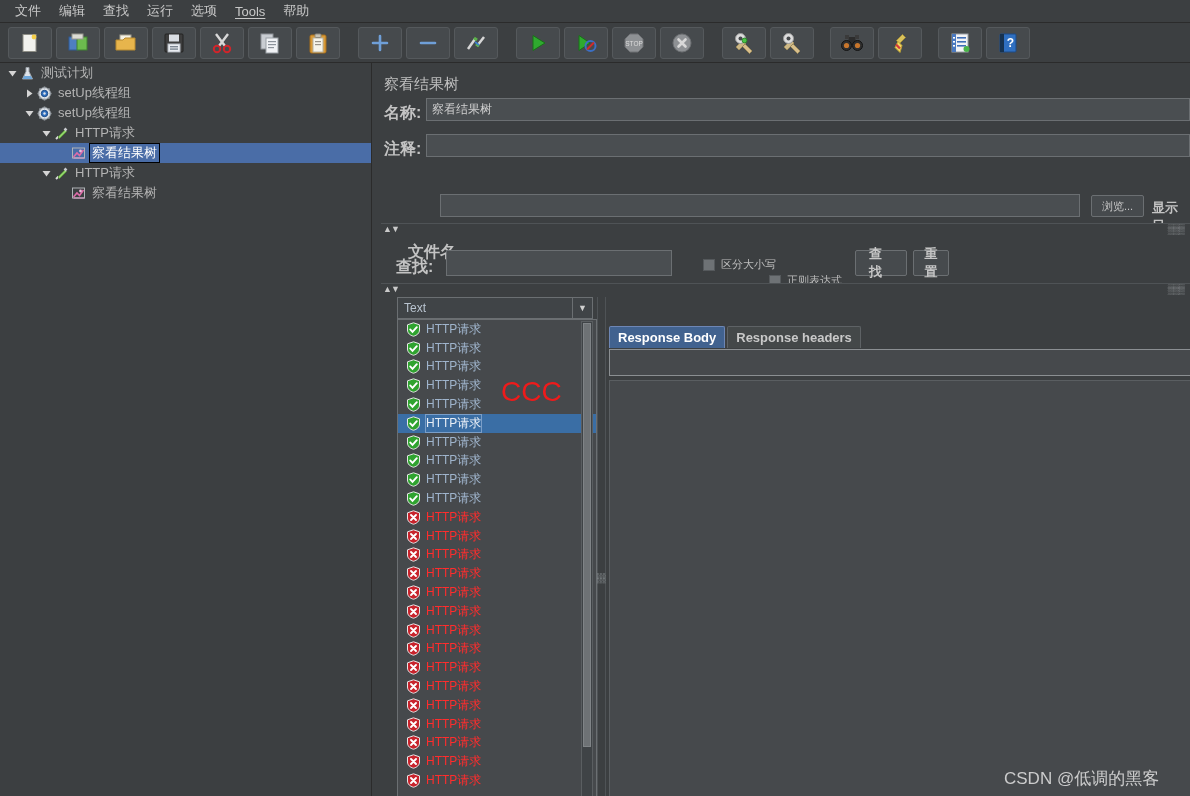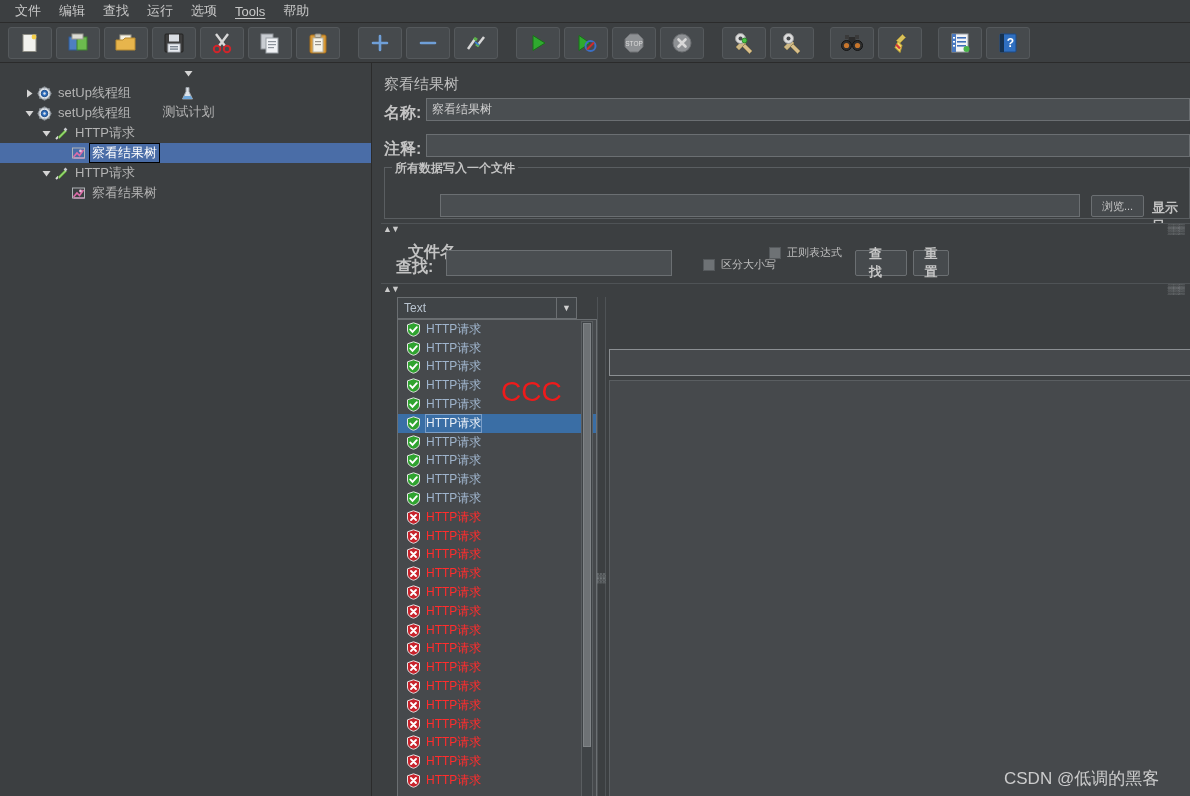--- a/index.html
+++ b/index.html
@@ -377,21 +377,21 @@
           <svg width="22" height="22" viewBox="0 0 22 22">
             <rect x="3" y="2" width="16" height="18" rx="1" fill="#2f6fc0" stroke="#1c4a86"></rect>
             <rect x="3" y="2" width="4" height="18" fill="#17324f"></rect>
             <text x="13.5" y="15" font-size="12" fill="#ffffff" text-anchor="middle" font-family="Liberation Sans" font-weight="bold">?</text>
           </svg>
         </span>
       </div>
     </div>
 
   <div class="treepanel" id="treepanel">
-      <div class="trow" style="padding-left: 6px; flex-direction: column;">
+      <div class="trow" style="padding-left: 6px;">
         <span class="twist">
           <svg width="9" height="9" viewBox="0 0 9 9">
             <path d="M0.5 2h8L4.5 7.5z" fill="#d5d5d5"></path>
           </svg>
         </span>
         <span class="ticon">
           <svg width="15" height="15" viewBox="0 0 15 15">
             <path d="M6 1.5h3v4l3.5 7.5H2.5L6 5.5z" fill="#dfe4ea" stroke="#9aa0a6"></path>
             <path d="M4.2 10h6.6l1.7 3H2.5z" fill="#6fa8dc"></path>
           </svg>
@@ -493,52 +493,49 @@
     <div class="frow" style="left:11px; top:40px;">
       <span class="flabel">名称:</span>
     </div>
     <div class="tinput" style="position:absolute; left:53px; top:35px; width:764px;">察看结果树</div>
 
     <div class="frow" style="left:11px; top:76px;">
       <span class="flabel">注释:</span>
     </div>
     <div class="tinput" style="position:absolute; left:53px; top:71px; width:764px;"></div>
 
-    <div class="groupbox" style="left:11px; top:104px; width:806px; height:52px;">
-      <span class="group-legend">所有数据写入一个文件</span>
-    </div>
     <div class="flabel" style="position:absolute; left:35px; top:200px; transform:translateY(-100%);">文件名</div>
     <div class="tinput" style="position:absolute; left:67px; top:131px; width:640px;"></div>
     <div class="sbtn" style="position:absolute; left:718px; top:132px; width:53px;">浏览...</div>
     <div class="flabel" style="position:absolute; left:779px; top:136px; font-size:13px;">显示日</div>
 
     <div class="divider-h" style="left:8px; top:160px; width:809px;">
       <span class="arrows">▲▼</span>
       <span class="grip">▒▒▒</span>
     </div>
 
     <div class="flabel" style="position:absolute; left:23px; top:194px;">查找:</div>
     <div class="tinput" style="position:absolute; left:73px; top:187px; width:226px; height:26px; line-height:24px;"></div>
     <div class="frow" style="left:330px; top:194px;">
       <span class="cbox"></span>
       <span class="cblabel">区分大小写</span>
     </div>
-    <div class="frow" style="left:396px; top:182px;">
+    <div class="frow" style="left:396px; top:210px;">
       <span class="cbox"></span>
       <span class="cblabel">正则表达式</span>
     </div>
     <div class="sbtn big" style="position:absolute; left:482px; top:187px; width:52px;">查找</div>
     <div class="sbtn big" style="position:absolute; left:540px; top:187px; width:36px;">重置</div>
 
     <div class="divider-h" style="left:8px; top:220px; width:809px;">
       <span class="arrows">▲▼</span>
       <span class="grip">▒▒▒</span>
     </div>
 
-    <div class="combo" style="position:absolute; left:24px; top:234px; width:180px;">
+    <div class="combo" style="position:absolute; left:24px; top:234px; width:196px;">
       <span class="cval">Text</span>
       <span class="carrow">▼</span>
     </div>
 
     <div class="reslist" style="left:24px; top:256px; width:200px; height:516px;" id="reslist">
         <div class="resrow ok">
           <span class="rico"><svg width="15" height="15" viewBox="0 0 15 15">
               <path d="M7.5 0.8l6 2v5.2c0 3.2-2.6 5.4-6 6.2-3.4-.8-6-3-6-6.2V2.8z" fill="#2fa32f" stroke="#e6e6e6" stroke-width="1"></path>
               <path d="M4.2 7.4l2.3 2.4 4.3-4.6" stroke="#ffffff" stroke-width="1.9" fill="none" stroke-linecap="round"></path>
             </svg></span>
@@ -716,20 +713,24 @@
     <div class="vscroll" style="left:208px; top:258px; width:12px; height:512px;">
       <div class="vthumb" style="top:1px; height:424px;"></div>
     </div>
 
     <div class="annotation" style="left:128px; top:313px;">CCC</div>
 
     <div class="vsplit" style="left:224px; top:234px; width:9px; height:562px;">
       <span class="vgrip">▒▒</span>
     </div>
 
+    <div class="tabstrip" style="left:236px; top:263px;" id="resptabs">
+        <div class="tab sub active">Response Body</div>
+        <div class="tab sub">Response headers</div>
+      </div>
 
     <div class="contentbox" style="left:236px; top:286px; width:584px; height:27px;"></div>
     <div class="contentarea" style="left:236px; top:317px; width:584px; height:479px;"></div>
 
   </div>
 
   <div class="watermark" style="left:1004px; top:767px;">CSDN @低调的黑客</div>
 
 </div>
 

